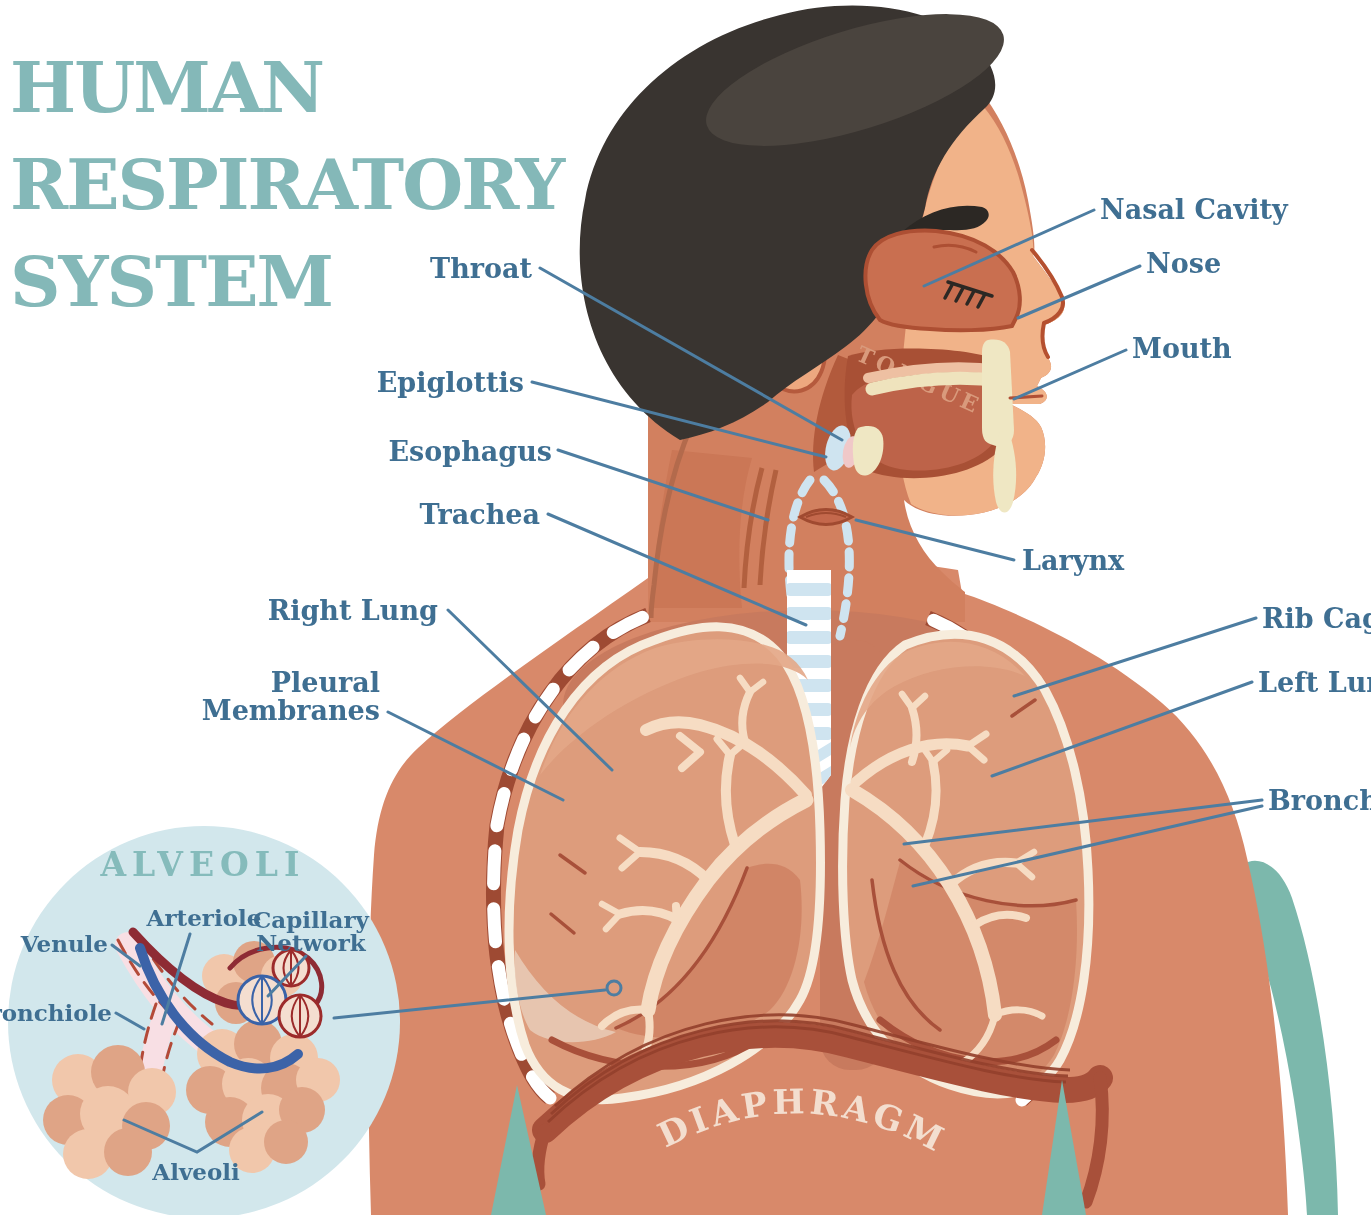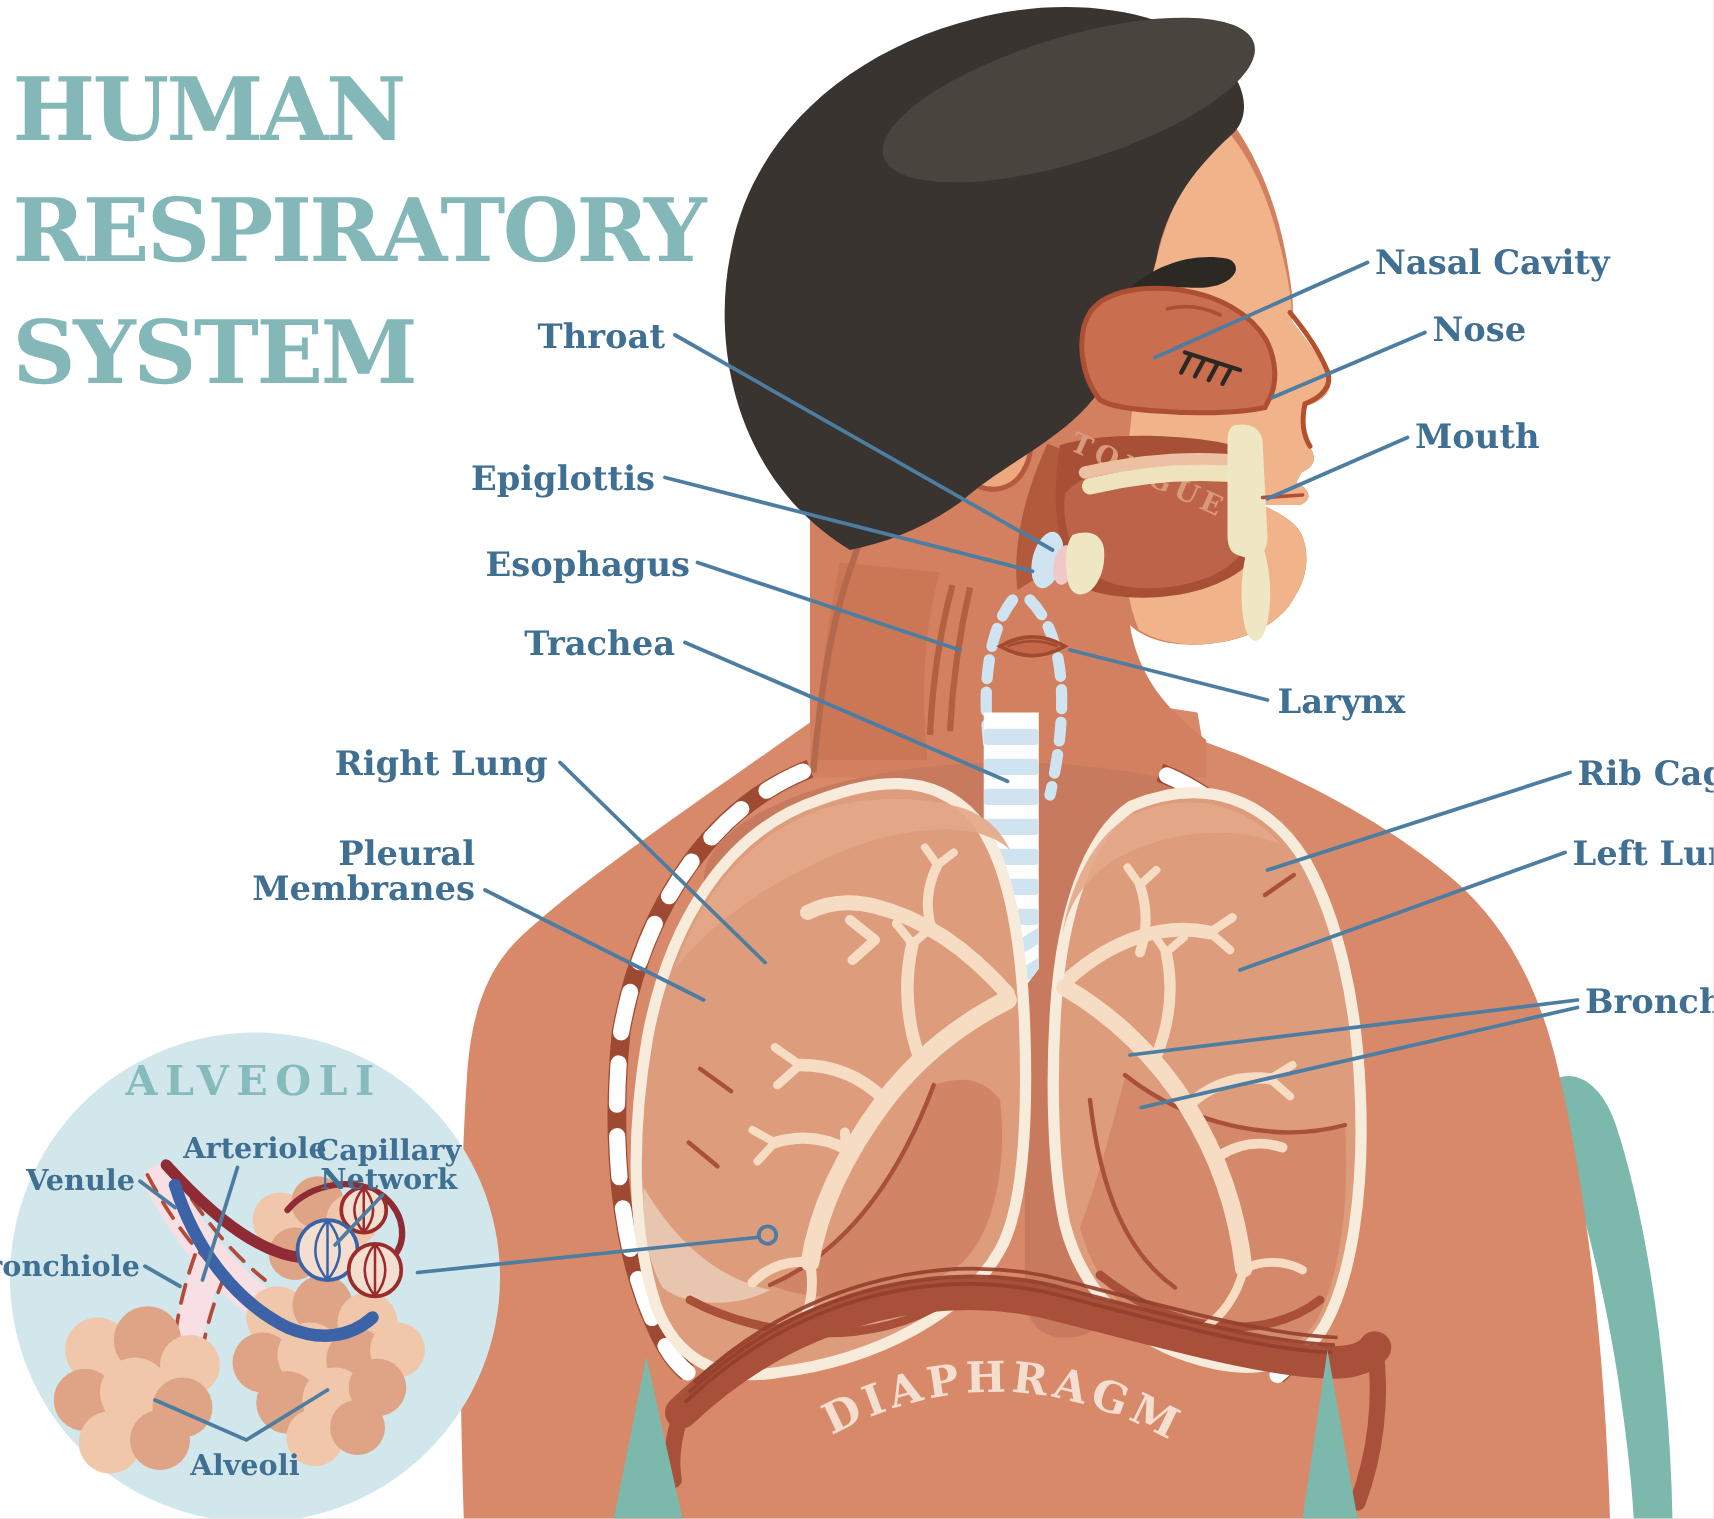--- a/index.html
+++ b/index.html
@@ -1,16 +1,16 @@
 <!DOCTYPE html>
 <html><head>
 <meta charset="utf-8">
 <style>
   html,body{margin:0;padding:0;background:#ffffff;}
-  .stage{position:relative;width:1371px;height:1215px;background:#fca5a5;overflow:hidden;}
+  .stage{position:relative;width:1371px;height:1215px;background:#d946ef;overflow:hidden;}
   svg{display:block;}
   text{font-family:"DejaVu Serif","Liberation Serif",serif;font-weight:700;}
   .ttl{fill:#84b8b8;font-size:70px;letter-spacing:-2px;}
   .lbl{fill:#3f6f92;font-size:27px;}
   .ilbl{fill:#3f6f92;font-size:23px;}
   .inset-title{fill:#85bbbb;font-size:33px;letter-spacing:6px;}
   .tongue-txt{fill:#d99a7c;font-size:22px;letter-spacing:4px;}
   .dia-txt{fill:#f3decf;font-size:34px;letter-spacing:4px;}
   .leader{stroke:#4d7da1;stroke-width:3;fill:none;stroke-linecap:round;}
 </style>

